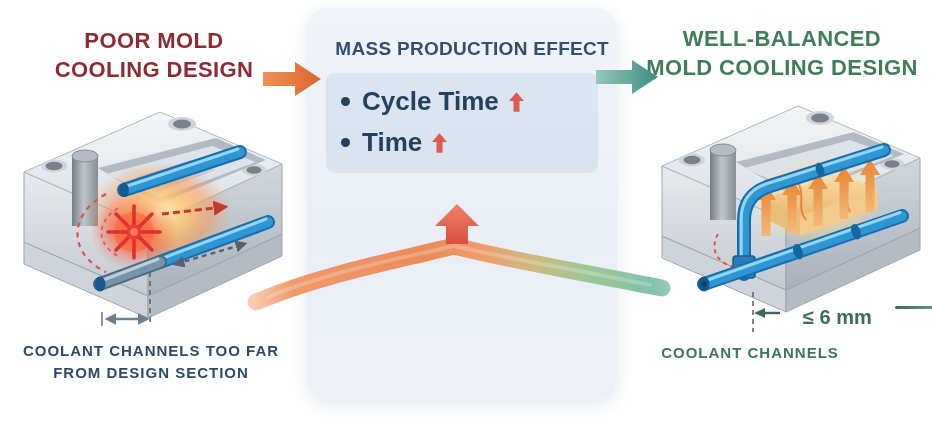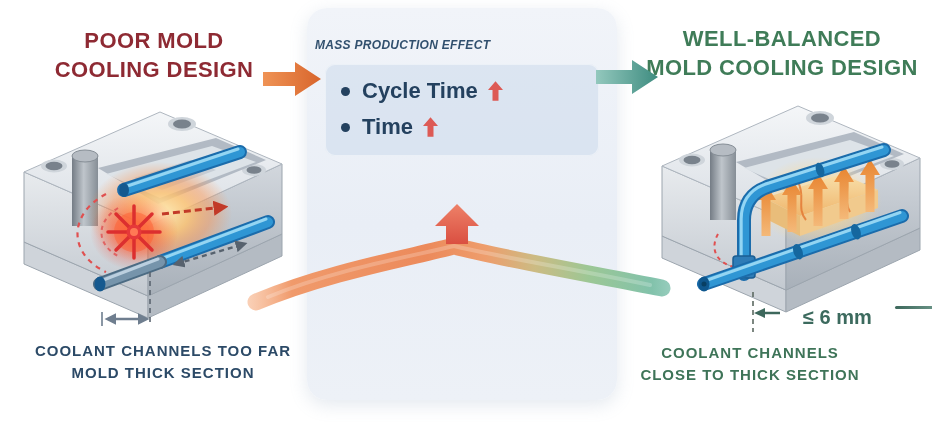--- a/index.html
+++ b/index.html
@@ -8,31 +8,31 @@
     font-family:"Liberation Sans",sans-serif;
   }
   
   .col-title{position:absolute;text-align:center;font-weight:700;font-size:22px;
     letter-spacing:.4px;line-height:29px;}
   .col-title.poor{left:18px;top:26px;width:272px;color:var(--poor-title,#8e2a33);}
   .col-title.balanced{left:636px;top:24px;width:292px;color:var(--balanced-title,#3f7c58);}
   
   .col-caption{position:absolute;text-align:center;font-weight:700;font-size:15px;
     letter-spacing:1px;line-height:22px;}
-  .col-caption.left{left:12px;top:340px;width:302px;color:var(--left-caption,#2c4a67);}
+  .col-caption.left{left:0px;top:340px;width:302px;color:var(--left-caption,#2c4a67);}
   .col-caption.right{left:602px;top:342px;width:296px;color:var(--right-caption,#3e7458);}
   
   .panel{position:absolute;left:307px;top:8px;width:310px;height:392px;border-radius:20px;
     background:linear-gradient(180deg,#f1f4f9 0%,#e9eef6 55%,#edf1f7 100%);
     box-shadow:0 5px 18px rgba(120,145,175,.20);z-index:1;}
-  .panel-title{margin:30px 8px 0;text-align:left;font-size:12px;font-weight:700;
-    letter-spacing:.3px;color:var(--panel-title,#31506e);font-style:italic;}
+  .panel-title{margin:30px 8px 0;text-align:right;font-size:19px;font-weight:700;
+    letter-spacing:.3px;color:var(--panel-title,#31506e);}
   .effect-box{margin:12px 18px 0;padding:9px 16px 11px;border-radius:10px;
     background:rgba(206,220,236,.60);box-shadow:inset 0 0 0 1px rgba(255,255,255,.45);}
-  .effect-item{display:flex;align-items:center;font-size:22px;font-weight:600;
+  .effect-item{display:flex;align-items:center;font-size:26px;font-weight:600;
     color:var(--item-text,#24415f);padding:5px 0;}
   .bullet{width:9px;height:9px;border-radius:50%;background:var(--item-text,#24415f);
     margin-right:12px;flex:0 0 auto;}
   .trend{margin-left:10px;display:flex;align-items:center;}
   
   .flow-arrow{position:absolute;z-index:5;}
   .flow-arrow.orange{left:263px;top:60px;}
   .flow-arrow.teal{left:596px;top:58px;}
   .big-up{position:absolute;left:435px;top:204px;z-index:3;}
   .ribbon{position:absolute;left:238px;top:228px;z-index:2;}
@@ -335,20 +335,19 @@
     <svg width="26" height="14" viewBox="0 0 26 14">
       <line x1="26" y1="7" x2="8" y2="7" stroke="#3d685c" stroke-width="2.5"></line>
       <polygon points="0,7 11,2 11,12" fill="#3d685c"></polygon>
     </svg>
     <span class="measure-label">≤ 6 mm</span>
     <span class="measure-dash"></span>
   </div>
 
   <div class="col-caption left">
     <div>COOLANT CHANNELS TOO FAR</div>
-    <div>MOLD THICK SECTION</div>
+    <div>FROM DESIGN SECTION</div>
   </div>
   <div class="col-caption right">
     <div>COOLANT CHANNELS</div>
-    <div>CLOSE TO THICK SECTION</div>
   </div>
 
 </div>
 
 </body></html>

